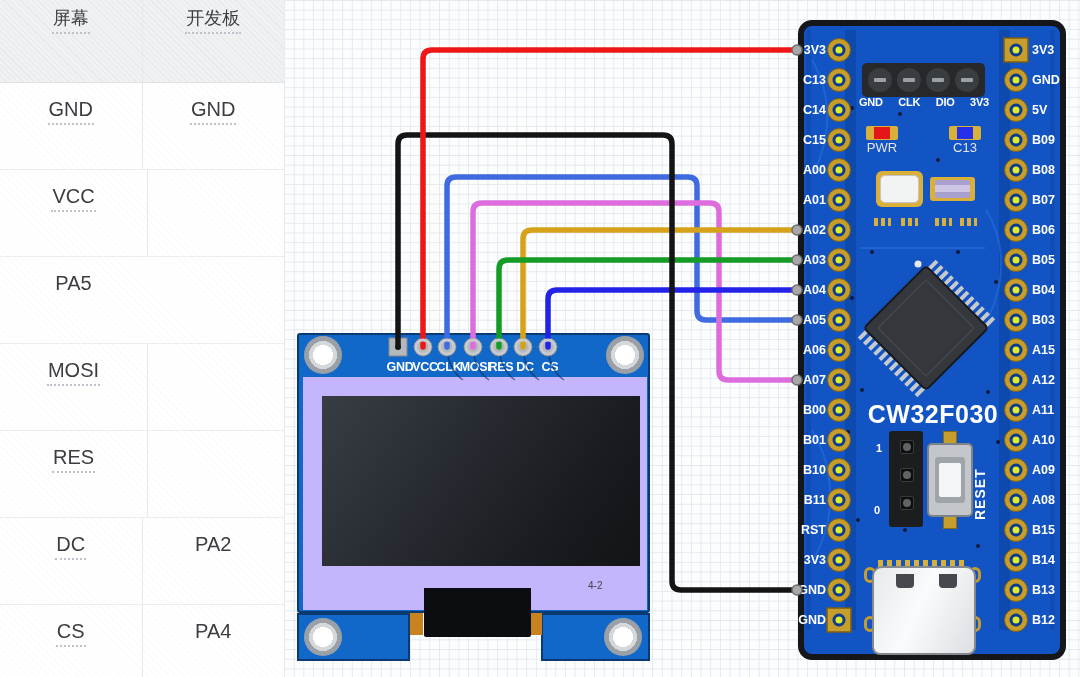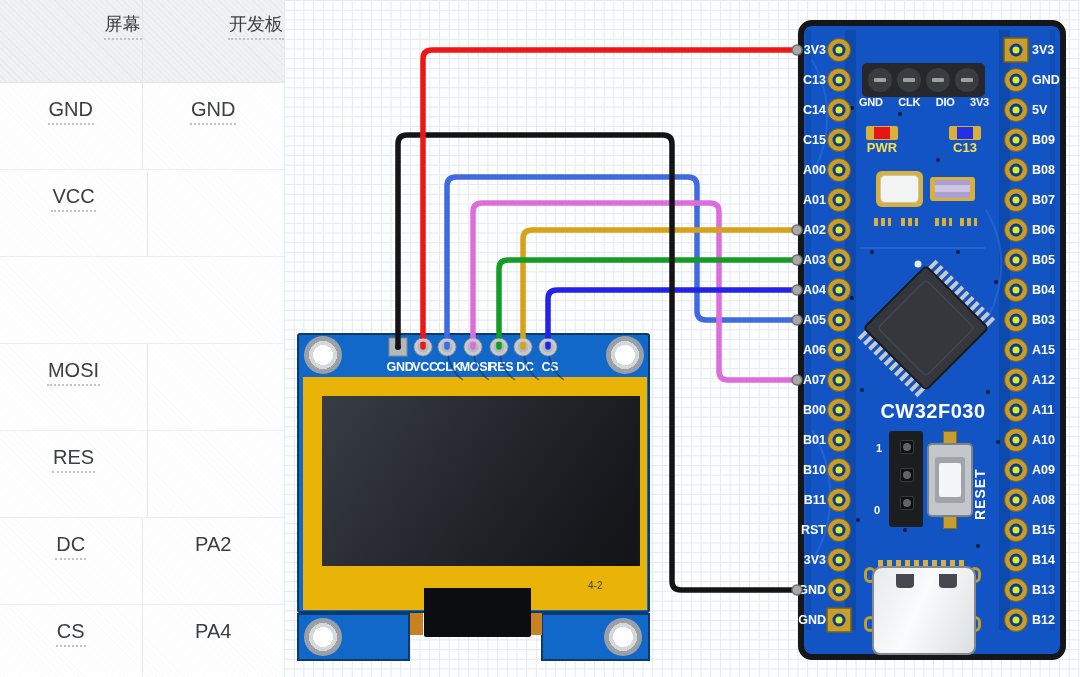--- a/index.html
+++ b/index.html
@@ -7,65 +7,65 @@
        font-family:"Liberation Sans",sans-serif;background:#fff;}
   
   .pin-table{position:absolute;left:0;top:0;width:284px;height:677px;background:#fff;
      border-right:1px solid #e4e5e8;}
   .t-head{height:82px;display:flex;background:#f0f1f3;border-bottom:1px solid #e2e3e6;
      background-image:repeating-linear-gradient(45deg,rgba(120,130,145,.07) 0 1px,transparent 1px 4px);}
   .t-row{height:86px;display:flex;border-bottom:1px solid #ededf0;
      background-image:repeating-linear-gradient(45deg,rgba(120,130,145,.035) 0 1px,transparent 1px 5px);}
   .t-cell{width:147px;text-align:center;color:#3b3d41;}
   .t-cell.first{border-right:1px solid #e7e8eb;}
-  .t-head .t-cell{padding-top:12px;font-size:18px;text-align:right;}
+  .t-head .t-cell{padding-top:6px;font-size:18px;}
   .t-row .t-cell{padding-top:15px;font-size:20px;}
   .u{display:inline-block;border-bottom:2px dotted #bfc2ca;padding:0 1px 2px;}
   
   .diagram{position:absolute;left:284px;top:0;width:796px;height:677px;background-color:#fcfdfe;
      background-image:linear-gradient(to right,#e6eaee 1px,transparent 1px),
                       linear-gradient(to bottom,#e6eaee 1px,transparent 1px);
      background-size:9.7px 9.7px;}
   .abs{position:absolute;}
   
   .oled-pcb{left:297px;top:333px;width:353px;height:280px;background:#1168c8;
      border:2px solid #0a3a70;box-sizing:border-box;border-radius:3px;z-index:2;}
   .oled-tab{background:#1168c8;border:2px solid #0a3a70;box-sizing:border-box;z-index:2;}
   .mount-hole{width:38px;height:38px;border-radius:50%;z-index:4;
      background:radial-gradient(circle,#ffffff 0 10px,#d4d8db 10px 14px,#9aa0a6 14px 19px);}
-  .oled-screen{left:303px;top:377px;width:344px;height:233px;background:#eab308;z-index:4;}
+  .oled-screen{left:303px;top:377px;width:344px;height:233px;background:#c4b5fd;z-index:4;}
   .oled-glass{left:19px;top:19px;width:318px;height:170px;
      background:linear-gradient(125deg,#383d44 0%,#272b31 40%,#181b1f 75%,#121417 100%);}
   .oled-marking{left:285px;top:203px;color:#3f454b;font-size:10px;z-index:5;}
   .oled-conn{left:424px;top:588px;width:107px;height:49px;background:#0c0d10;z-index:5;border-radius:0 0 2px 2px;}
   .oled-conn-side{width:13px;height:22px;background:#c8821f;z-index:4;}
   .oled-pin-label{position:absolute;top:25px;transform:translateX(-50%);color:#fff;
      font-size:12.5px;font-weight:bold;z-index:6;letter-spacing:-0.3px;white-space:nowrap;}
   
   .board{left:798px;top:20px;width:268px;height:640px;background:#1254c4;
      border:6px solid #14161a;box-sizing:border-box;border-radius:14px;z-index:2;}
   .board .abs{position:absolute;}
   .swd-header{left:58px;top:37px;width:123px;height:34px;background:#26282b;border-radius:5px;
      display:flex;align-items:center;justify-content:space-around;padding:0 3px;box-sizing:border-box;}
   .swd-pin{width:24px;height:24px;border-radius:50%;background:#3a3d40;position:relative;}
   .swd-pin::after{content:"";position:absolute;left:6px;top:10px;width:12px;height:4px;background:#9aa0a5;border-radius:1px;}
   .swd-labels{left:55px;top:70px;width:130px;display:flex;justify-content:space-between;
      color:#fff;font-size:11px;font-weight:bold;letter-spacing:-0.2px;}
   .led{width:32px;height:14px;background:#d9b13a;border-radius:2px;position:absolute;}
   .led-core{position:absolute;left:8px;top:1px;width:16px;height:12px;}
-  .led-label{position:absolute;width:40px;text-align:center;color:#fde047;font-size:13px;font-weight:bold;}
+  .led-label{position:absolute;width:40px;text-align:center;color:#e5e5e5;font-size:13px;font-weight:normal;}
   .crystal1{left:72px;top:145px;width:47px;height:36px;background:#d9b13a;border-radius:6px;}
   .crystal1-core{position:absolute;left:4px;top:4px;width:39px;height:28px;background:#f2f4f4;
      border:1px solid #c2c6c8;border-radius:5px;box-sizing:border-box;}
   .crystal2{left:126px;top:151px;width:45px;height:24px;background:#d9b13a;border-radius:3px;}
   .crystal2-core{position:absolute;left:5px;top:3px;width:35px;height:18px;background:#a9a0cf;
      border-radius:2px;background-image:linear-gradient(to bottom,transparent 5px,#cdc5e3 5px,#cdc5e3 12px,transparent 12px);}
   .padgroup{width:17px;height:8px;background:repeating-linear-gradient(90deg,#d9b13a 0 4px,transparent 4px 7px);}
   .board-title{left:44px;top:374px;width:170px;text-align:center;color:#fff;
-     font-size:20px;font-weight:bold;letter-spacing:0.5px;}
+     font-size:25px;font-weight:bold;letter-spacing:0.5px;}
   .jumper{left:85px;top:405px;width:34px;height:96px;background:#1c1d1f;border-radius:3px;}
   .jumper-pin{position:absolute;left:11px;width:12px;height:12px;background:#0e0f10;border:1px solid #3a3a3a;
      border-radius:2px;}
   .jumper-pin::after{content:"";position:absolute;left:2px;top:2px;width:8px;height:8px;border-radius:50%;background:#606468;}
   .jumper-label{position:absolute;color:#fff;font-size:11px;font-weight:bold;}
   .reset-body{left:123px;top:417px;width:46px;height:74px;background:#c3c7cb;border:2px solid #7e8388;
      box-sizing:border-box;border-radius:5px;}
   .reset-ring{position:absolute;left:6px;top:12px;width:30px;height:46px;background:#9fa4a9;border-radius:3px;}
   .reset-core{position:absolute;left:10px;top:18px;width:22px;height:34px;background:#f4f5f6;border-radius:2px;}
   .reset-tab{width:14px;height:13px;background:#c79d2c;border:1px solid #8a6c18;box-sizing:border-box;}
@@ -91,20 +91,21 @@
       <div class="t-cell"><span class="u">开发板</span></div>
     </div>
     <div class="t-row">
       <div class="t-cell first"><span class="u">GND</span></div>
       <div class="t-cell"><span class="u">GND</span></div>
     </div>
     <div class="t-row">
       <div class="t-cell first"><span class="u">VCC</span></div>
     </div>
     <div class="t-row">
+      <div class="t-cell"><span>PA5</span></div>
     </div>
     <div class="t-row">
       <div class="t-cell first"><span class="u">MOSI</span></div>
     </div>
     <div class="t-row">
       <div class="t-cell first"><span class="u">RES</span></div>
     </div>
     <div class="t-row">
       <div class="t-cell first"><span class="u">DC</span></div>
       <div class="t-cell"><span>PA2</span></div>

